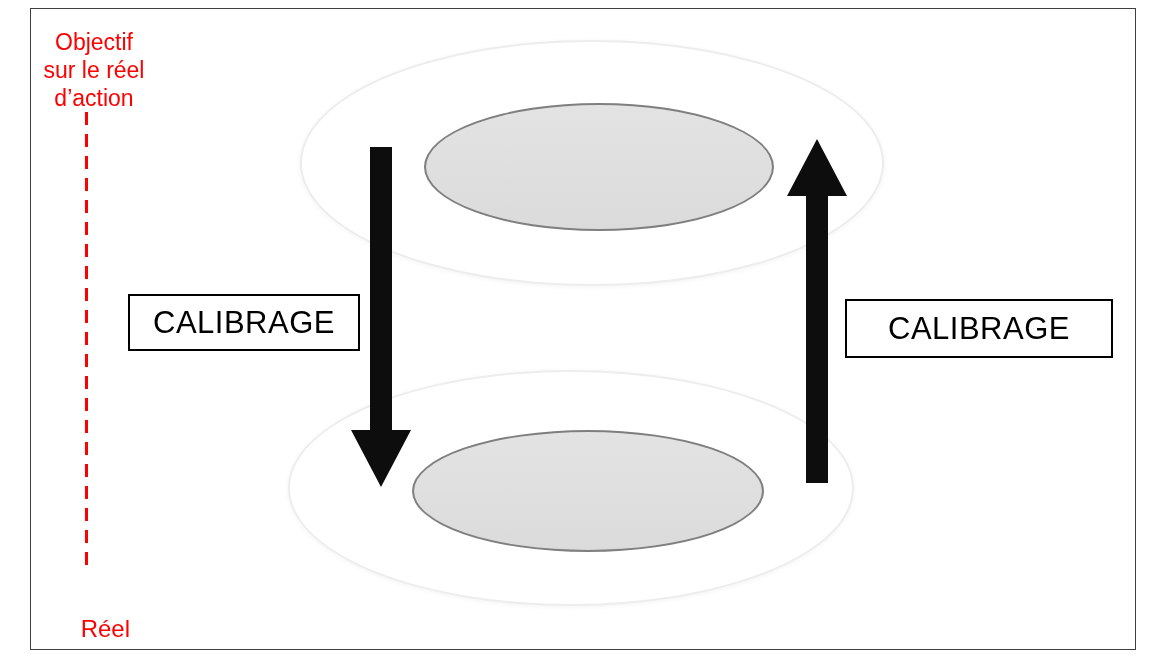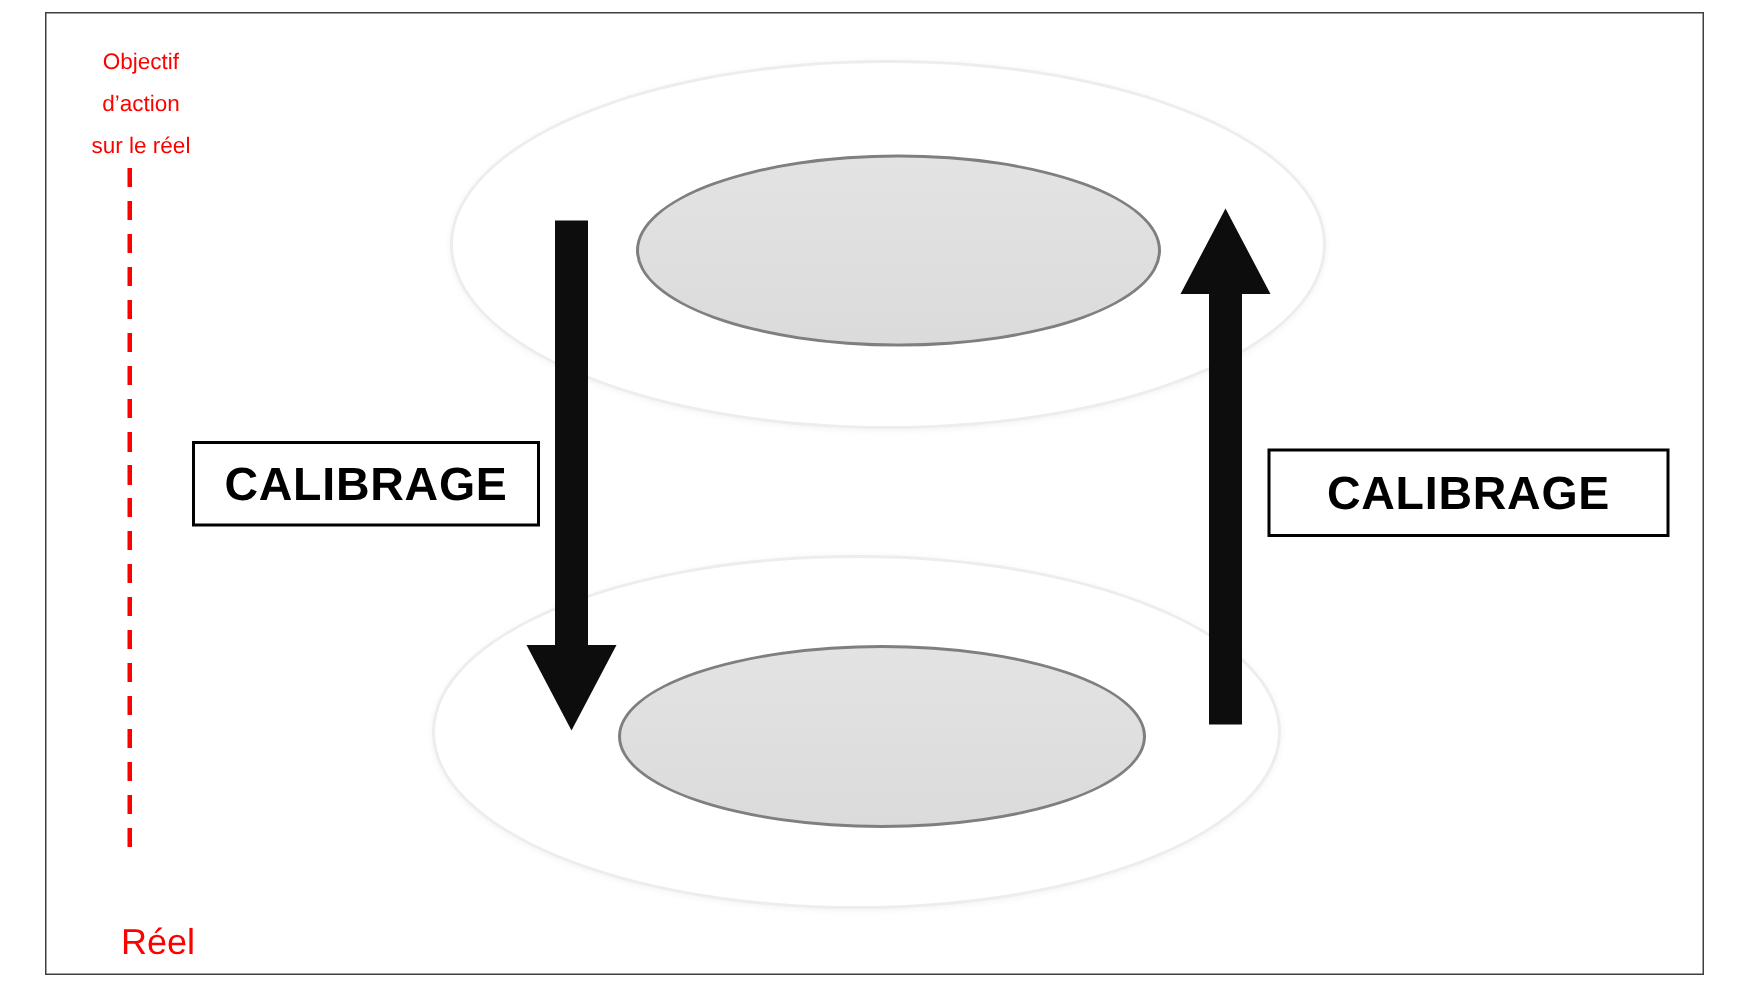--- a/index.html
+++ b/index.html
@@ -25,21 +25,21 @@
     background: transparent;
   }
 
   .objective-label {
     position: absolute;
     left: 36px;
     top: 28px;
     width: 116px;
     text-align: center;
     color: var(--axis-red, #fe0000);
-    font-size: 15px;
+    font-size: 23px;
     line-height: 28px;
   }
 
   .axis-line {
     position: absolute;
     left: 85px;
     top: 112px;
     width: 3px;
     height: 460px;
     background: repeating-linear-gradient(
@@ -92,37 +92,37 @@
   }
 
   .label-box {
     position: absolute;
     background: #ffffff;
     border: 2px solid #000000;
     box-sizing: border-box;
     display: flex;
     align-items: center;
     justify-content: center;
-    font-weight: bold;
+    font-weight: normal;
     font-size: 31px;
     letter-spacing: 0.5px;
     color: #000000;
   }
   .calibrage-box  { left: 128px; top: 294px; width: 232px; height: 57px; }
   .ajustement-box { left: 845px; top: 299px; width: 268px; height: 59px; }
 </style>
 </head>
 <body>
 
 <div class="frame"></div>
 
 <div class="objective-label">
   <div>Objectif</div>
+  <div>sur le réel</div>
   <div>d’action</div>
-  <div>sur le réel</div>
 </div>
 
 <div class="axis-line"></div>
 
 <div class="reel-label">Réel</div>
 
 <div class="ellipse outer top-outer"></div>
 <div class="ellipse inner top-inner"></div>
 <div class="ellipse outer bottom-outer"></div>
 <div class="ellipse inner bottom-inner"></div>

